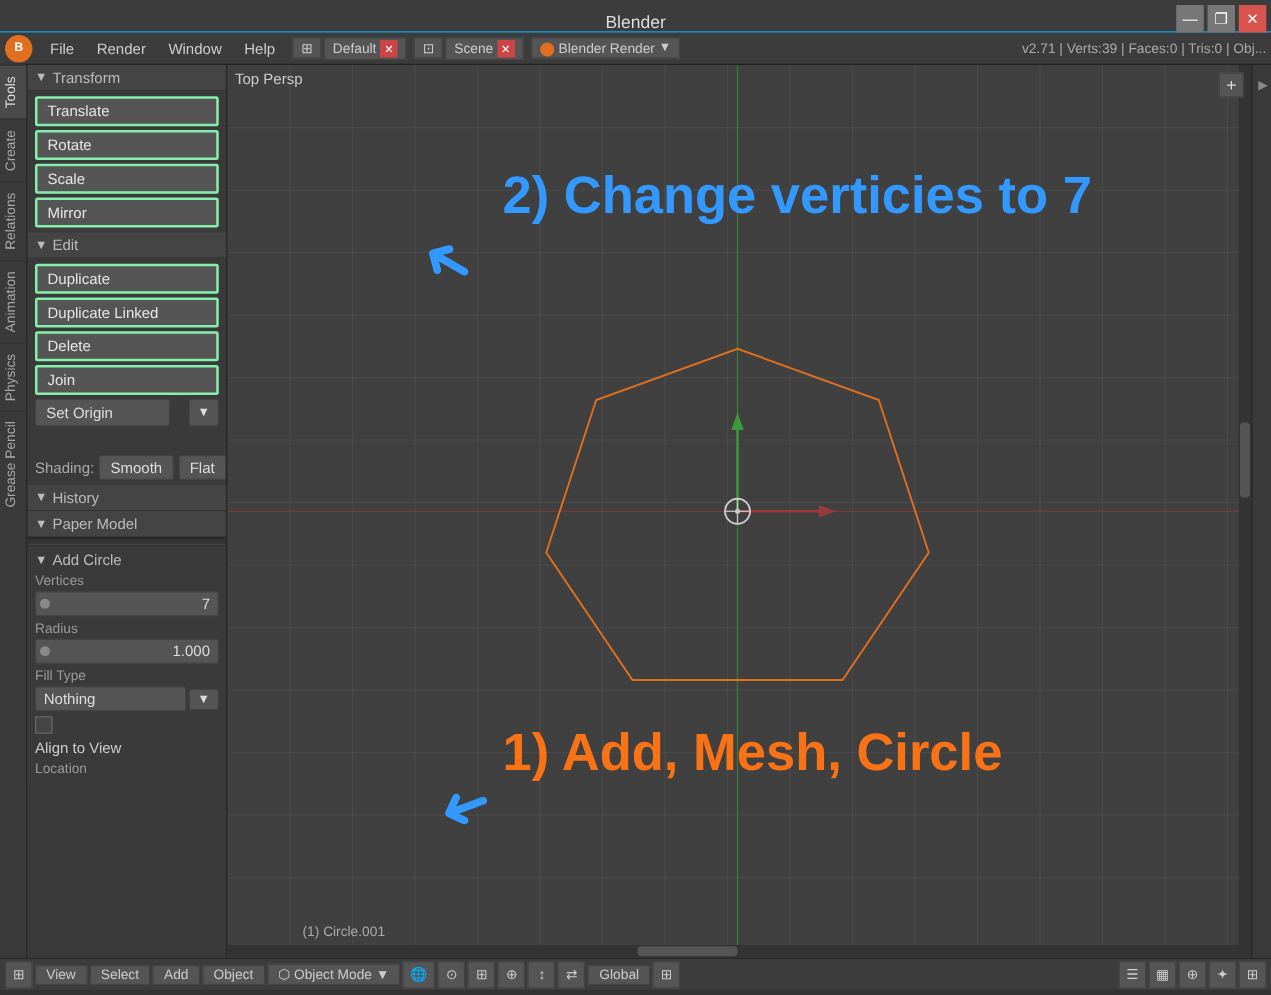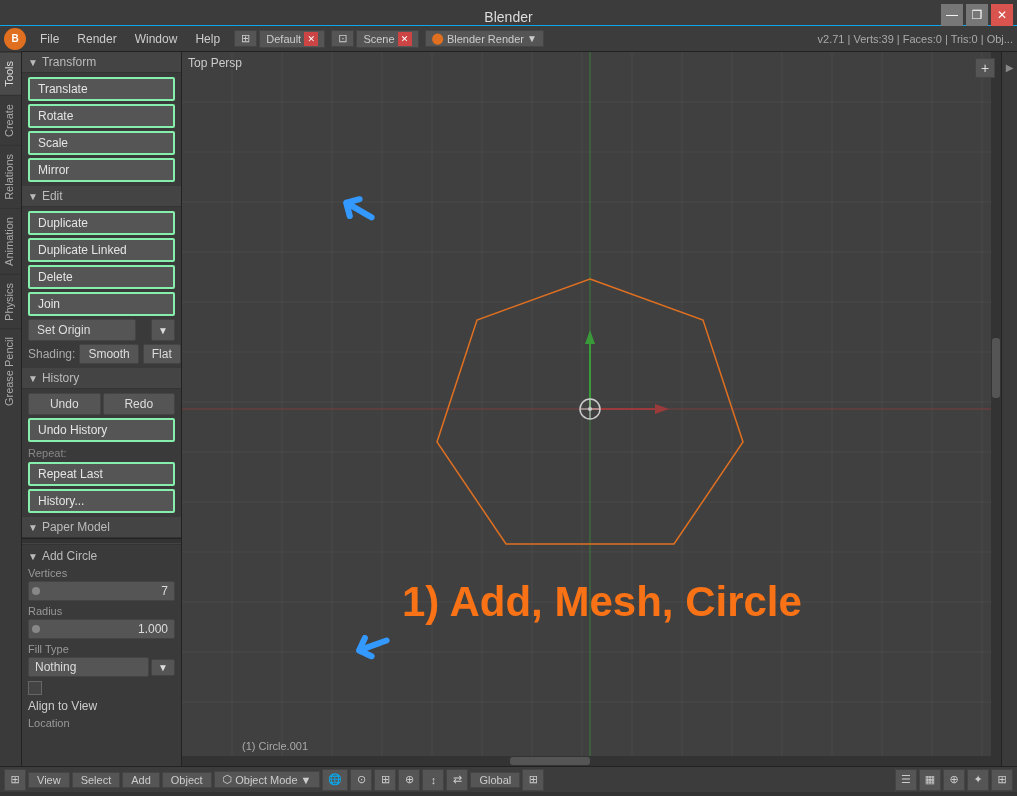--- a/index.html
+++ b/index.html
@@ -46,21 +46,21 @@
     .section-header .arrow { margin-right: 4px; font-size: 10px; }
     .section-body { padding: 4px 6px; display: flex; flex-direction: column; gap: 3px; }
 
     .tool-btn { background: #555; border: 2px solid #86efac; color: #e5e5e5; padding: 3px 8px; font-size: 12px; cursor: pointer; text-align: left; width: 100%; border-radius: 2px; }
     .tool-btn-wide { width: 100%; }
 
     .set-origin-row { display: flex; gap: 15px; }
     .set-origin-main { flex: 1; background: #555; border: 1px solid #444; color: #ddd; padding: 3px 8px; font-size: 12px; cursor: pointer; text-align: left; border-radius: 2px; }
     .set-origin-arrow { background: #555; border: 1px solid #444; color: #ddd; padding: 3px 6px; font-size: 10px; cursor: pointer; border-radius: 2px; }
 
-    .shading-row { display: flex; align-items: center; gap: 4px; margin-top: 0; }
+    .shading-row { display: flex; align-items: center; gap: 4px; margin-top: 20px; }
     .shading-label { font-size: 12px; color: #aaa; }
     .shade-btn { background: #555; border: 1px solid #444; color: #ddd; padding: 2px 8px; font-size: 12px; cursor: pointer; border-radius: 2px; }
 
     .btn-row { display: flex; gap: 2px; }
     .btn-half { flex: 1; background: #555; border: 1px solid #444; color: #ddd; padding: 3px 6px; font-size: 12px; cursor: pointer; text-align: center; border-radius: 2px; }
 
     .repeat-label { font-size: 11px; color: #888; margin-top: 2px; }
 
     
     #add-circle-panel { padding: 4px 6px; background: #3a3a3a; border-top: 1px solid #333; }
@@ -198,30 +198,20 @@
       <div class="shading-row">
         <span class="shading-label">Shading:</span>
         <button class="shade-btn">Smooth</button>
         <button class="shade-btn">Flat</button>
       </div>
     </div>
 
     <div class="section-header">
       <span class="arrow">▼</span>
       <span>History</span>
-    </div>
-    <div class="section-body">
-      <div class="btn-row">
-        <button class="btn-half">Undo</button>
-        <button class="btn-half">Redo</button>
-      </div>
-      <button class="tool-btn tool-btn-wide">Undo History</button>
-      <span class="repeat-label">Repeat:</span>
-      <button class="tool-btn tool-btn-wide">Repeat Last</button>
-      <button class="tool-btn tool-btn-wide">History...</button>
     </div>
 
     <div class="section-header">
       <span class="arrow">▼</span>
       <span>Paper Model</span>
     </div>
 
     <div style="height:6px; background:#333; border-top:1px solid #222; border-bottom:1px solid #444;"></div>
 
     <div id="add-circle-panel">
@@ -309,20 +299,21 @@
 
       <line x1="408" y1="357" x2="480" y2="357" stroke="#9a3a3a" stroke-width="2"></line>
       <polygon points="487,357 473,352 473,362" fill="#9a3a3a"></polygon>
 
       <circle cx="408" cy="357" r="10" fill="none" stroke="#ccc" stroke-width="1.5"></circle>
       <circle cx="408" cy="357" r="2" fill="#ccc"></circle>
       <line x1="398" y1="357" x2="418" y2="357" stroke="#ccc" stroke-width="1"></line>
       <line x1="408" y1="347" x2="408" y2="367" stroke="#ccc" stroke-width="1"></line>
     </svg>
 
+    <div class="annotation-2">2) Change verticies to 7</div>
 
     <div style="position:absolute; top:130px; left:155px; font-size:50px; color:#3399ff; z-index:10; transform:rotate(210deg);">➜</div>
 
     <div class="annotation-1">1) Add, Mesh, Circle</div>
 
     <div style="position:absolute; bottom:90px; left:170px; font-size:50px; color:#3399ff; z-index:10; transform:rotate(160deg);">➜</div>
 
     <div class="plus-btn">+</div>
 
     <div class="obj-info">(1) Circle.001</div>

